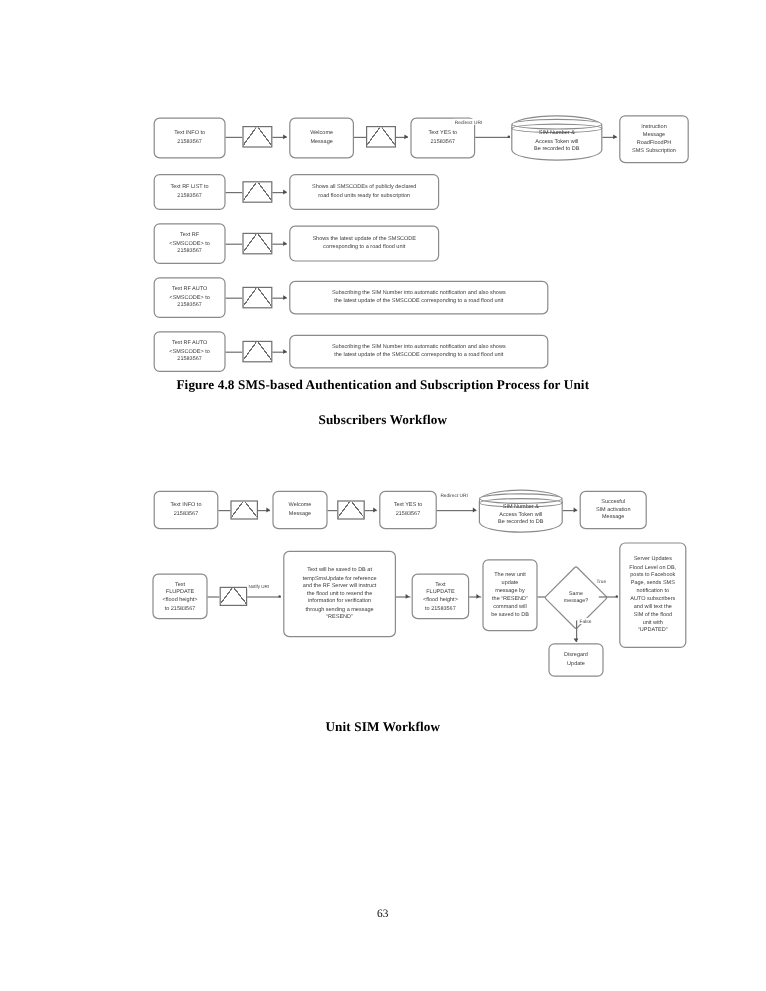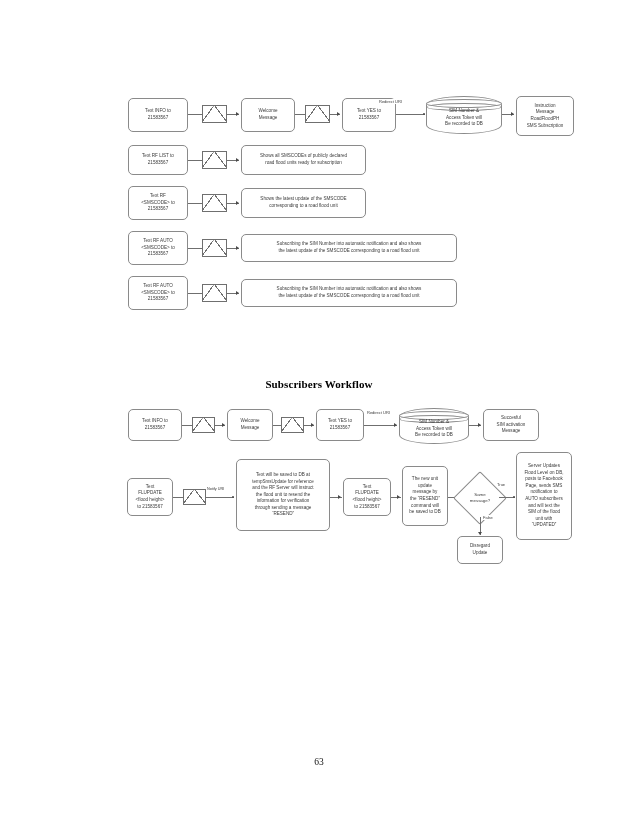--- a/index.html
+++ b/index.html
@@ -170,21 +170,24 @@
     </div>
     <div class="ln lnh" style="left:188px;top:293px;width:14px;"></div>
     <div class="env" style="left:202px;top:284px;width:25px;height:18px;"></div>
     <div class="ln lnh" style="left:227px;top:293px;width:12px;"></div>
     <div class="arw" style="left:236px;top:290.8px;"></div>
     <div class="node" style="left:241px;top:279px;width:216px;height:28px;">
       <span>Subscribing the SIM Number into automatic notification and also shows<br>the latest update of the SMSCODE corresponding to a road flood unit</span>
     </div>
   </div>
 
-  <div class="caption l2" style="top:344px;margin-top:34px;">
+  <div class="caption" style="top:315px;">
+    <span>Figure 4.8 SMS-based Authentication and Subscription Process for Unit</span>
+  </div>
+  <div class="caption l2" style="top:344px;">
     <span>Subscribers Workflow</span>
   </div>
 
   <div>
 
     <div class="node" style="left:128px;top:409px;width:54px;height:32px;">
       <span>Text INFO to<br>21583567</span>
     </div>
     <div class="ln lnh" style="left:182px;top:425px;width:10px;"></div>
     <div class="env" style="left:192px;top:417px;width:23px;height:16px;"></div>
@@ -254,18 +257,21 @@
     </div>
 
     <div class="ln lnv" style="left:480px;top:517px;height:18px;"></div>
     <div class="edgelbl" style="left:482px;top:515px;"><span>False</span></div>
     <div class="arwd" style="left:478px;top:532px;"></div>
     <div class="node" style="left:457px;top:536px;width:46px;height:28px;">
       <span>Disregard<br>Update</span>
     </div>
   </div>
 
+  <div class="caption l2" style="top:600px;">
+    <span>Unit SIM Workflow</span>
+  </div>
 
   <div class="pagenum" style="top:757px;">
     <span>63</span>
   </div>
 
 </div>
 
 </body></html>

